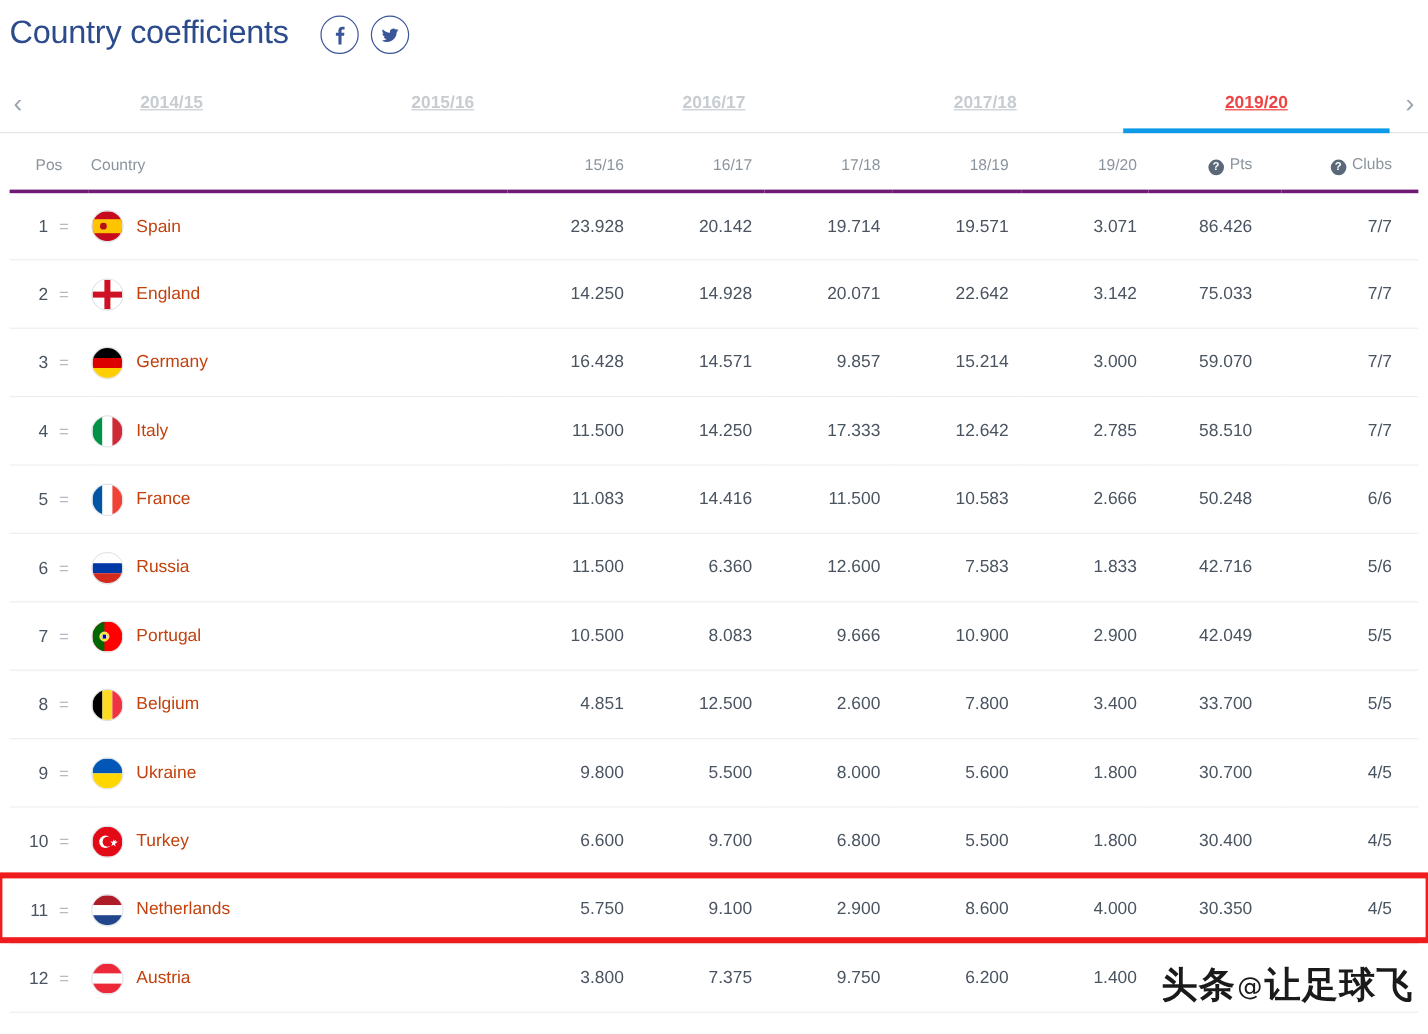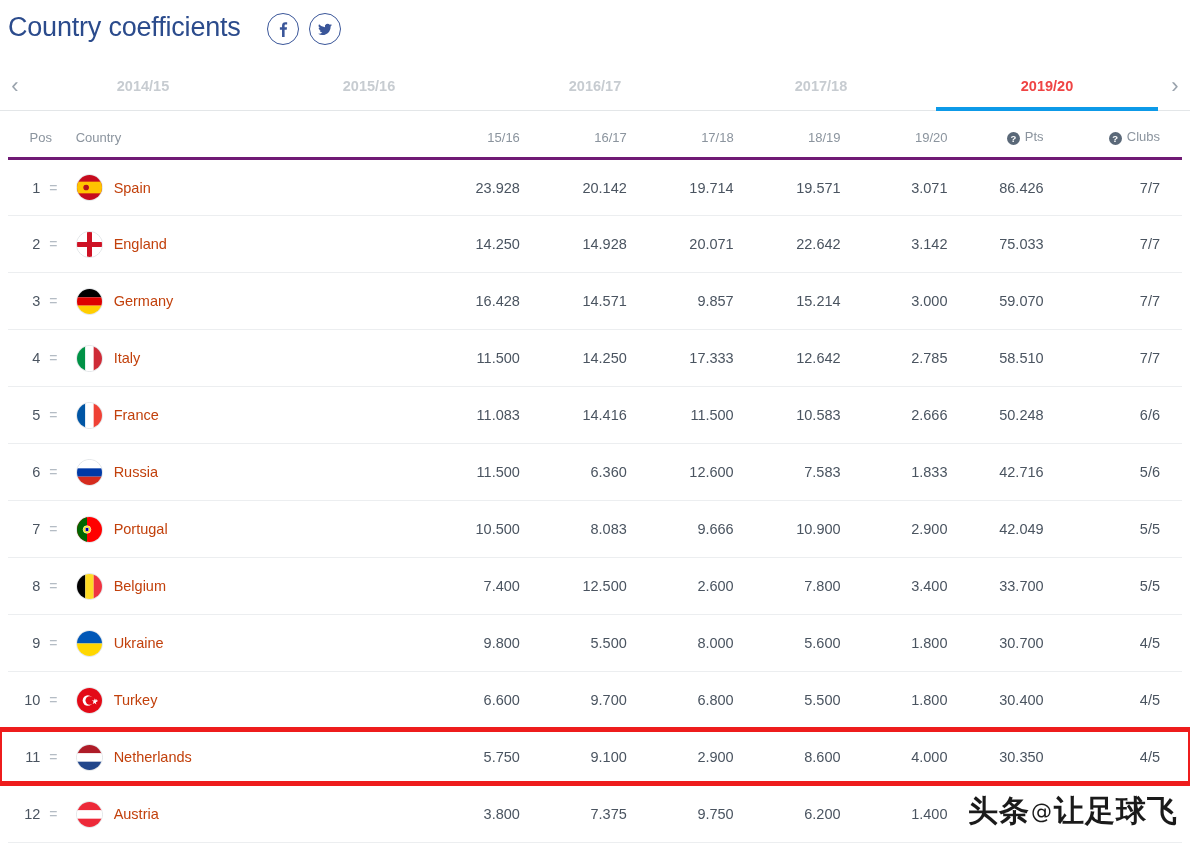--- a/index.html
+++ b/index.html
@@ -76,20 +76,21 @@
     flex: 1 1 0;
     display: flex;
     align-items: center;
     justify-content: center;
     font-size: 14.5px;
     font-weight: bold;
     color: #c7ccd1;
     cursor: pointer;
     position: relative;
     height: 100%;
+    text-decoration: underline;
   }
   .tab.active { color: #ef4444; }
   .tab.active::after {
     content: "";
     position: absolute;
     left: 2px; right: 2px;
     bottom: -1px;
     height: 4px;
     background: #0d9ae8;
   }
@@ -177,21 +178,21 @@
     position: absolute;
     border: 5px solid #ee1c1c;
     pointer-events: none;
     z-index: 5;
   }
 
   
   .watermark {
     position: absolute;
     right: 12px;
-    bottom: 30px;
+    bottom: 20px;
     font-size: 30px;
     font-weight: bold;
     color: #1a1a1a;
     letter-spacing: 1px;
     white-space: nowrap;
     z-index: 8;
     font-family: "DejaVu Sans", sans-serif;
   }
   .wm-inner { display: inline-flex; align-items: center; }
   .wm-at {
@@ -418,21 +419,21 @@
               <span class="flag">
                 <svg viewBox="0 0 30 30">
                   <rect width="10" height="30" fill="#000"></rect>
                   <rect x="10" width="10" height="30" fill="#fdda24"></rect>
                   <rect x="20" width="10" height="30" fill="#ef3340"></rect>
                 </svg>
               </span>
               <span class="country-name">Belgium</span>
             </div>
           </td>
-          <td class="td-num">7.400</td>
+          <td class="td-num">4.851</td>
           <td class="td-num">12.500</td>
           <td class="td-num">2.600</td>
           <td class="td-num">7.800</td>
           <td class="td-num">3.400</td>
           <td class="td-pts">33.700</td>
           <td class="td-clubs">5/5</td>
         </tr>
         <tr>
           <td class="td-pos"><span class="pos-num">9</span><span class="pos-eq">=</span></td>
           <td class="td-country">

